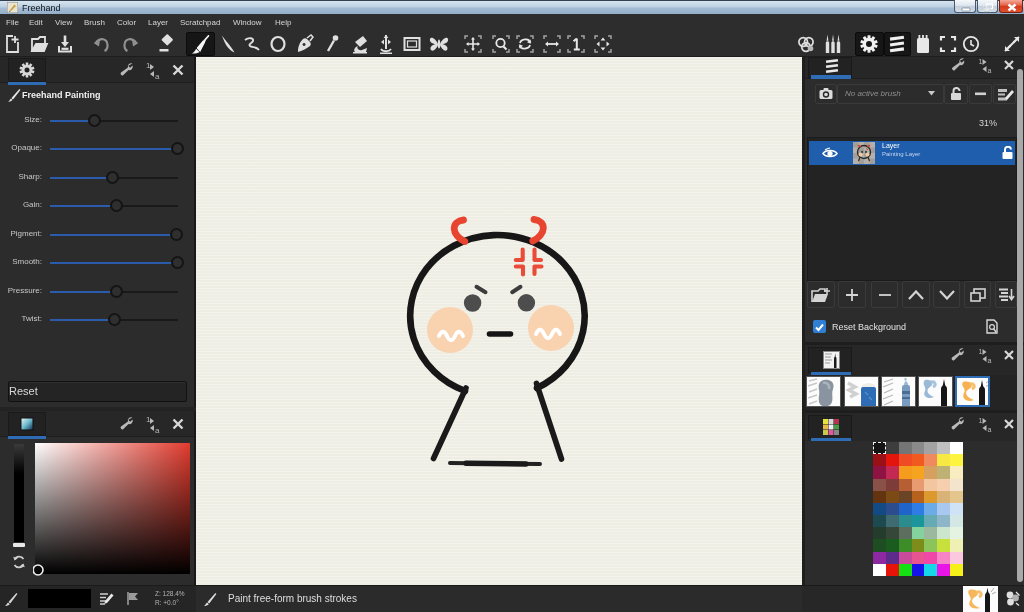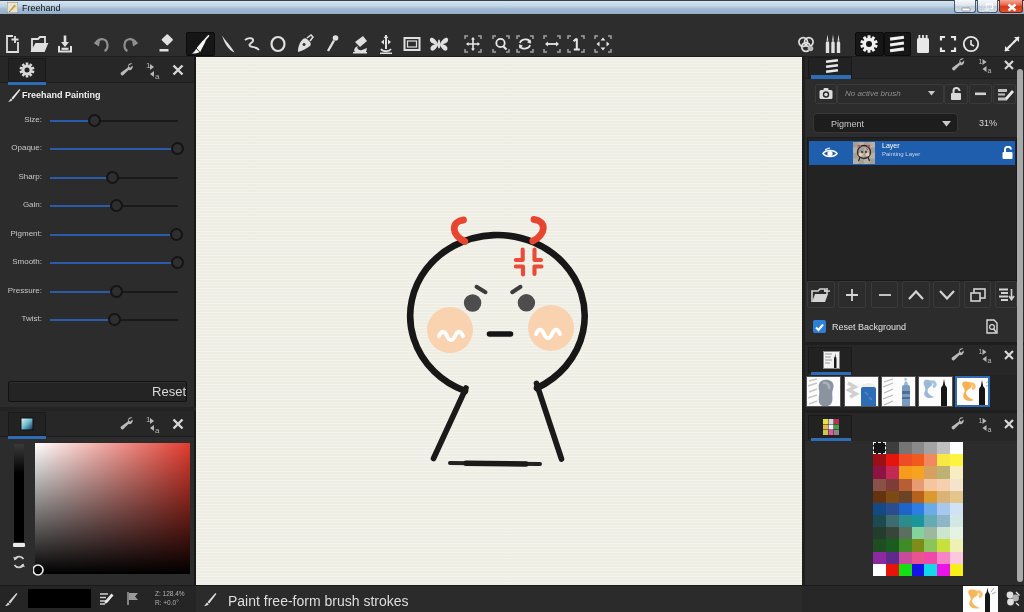--- a/index.html
+++ b/index.html
@@ -67,20 +67,31 @@
       </svg></div>
   <div id="btnmax" class="winbtn abs"><svg width="21" height="13" viewBox="0 0 21 13">
         <rect x="8.5" y="3" width="6" height="4.5" fill="none" stroke="#fff" stroke-width="1.2"></rect>
         <rect x="6" y="6" width="6" height="4.5" fill="#dfe7ef" stroke="#fff" stroke-width="1.2"></rect>
         <rect x="6" y="6" width="6" height="4.5" fill="none" stroke="#6b7d91" stroke-width="0.4"></rect>
       </svg></div>
   <div id="btnclose" class="winbtn abs"><svg width="24" height="13" viewBox="0 0 24 13">
         <path d="M8.5,3.5 L15.5,9.5 M15.5,3.5 L8.5,9.5" stroke="#fff" stroke-width="2.4"></path>
       </svg></div>
 
+  <div id="menubar" class="abs">
+    <span class="menuitem" style="left:6px">File</span>
+    <span class="menuitem" style="left:29px">Edit</span>
+    <span class="menuitem" style="left:55px">View</span>
+    <span class="menuitem" style="left:84px">Brush</span>
+    <span class="menuitem" style="left:117px">Color</span>
+    <span class="menuitem" style="left:148px">Layer</span>
+    <span class="menuitem" style="left:180px">Scratchpad</span>
+    <span class="menuitem" style="left:233px">Window</span>
+    <span class="menuitem" style="left:275px">Help</span>
+  </div>
 
   <div id="toolbar" class="abs">
     <div class="tbsel" style="left:186px; width:29px;"></div>
     <div class="tbsel" style="left:855px; width:29px;"></div>
     <div class="tbsel" style="left:884px; width:27px;"></div>
     <svg class="abs" style="left:0;top:0;" width="1024" height="25" viewBox="0 0 1024 25" id="tbicons" fill="none" stroke="none">
 
       <g transform="translate(13,12)" stroke="#e0e0e0" stroke-width="1.8">
         <path d="M0,-8 H-6 V8 H5 V-2"></path>
           <path d="M2,-8 V-1 M-1.5,-4.5 H5.5"></path>
@@ -343,21 +354,21 @@
     <div class="slider-track" style="left:50px; top:234px; width:128px;"></div>
     <div class="slider-fill" style="left:50px; top:234px; width:67px;"></div>
     <div class="slider-knob" style="left:110px; top:228px;"></div>
 
     <div class="slider-label" style="left:-4px; top:257px;">Twist:</div>
     <div class="slider-track" style="left:50px; top:262px; width:128px;"></div>
     <div class="slider-fill" style="left:50px; top:262px; width:65px;"></div>
     <div class="slider-knob" style="left:108px; top:256px;"></div>
 
     <div class="abs" style="left:8px; top:324px; width:179px; height:21px; background:#242424; border:1px solid #111; border-radius:2px; box-shadow: inset 0 1px 0 rgba(255,255,255,0.05);">
-      <div style="text-align:right; font-size:13px; color:#d9d9d9; line-height:19px;">Reset</div>
+      <div style="text-align:left; font-size:11px; color:#d9d9d9; line-height:19px;">Reset</div>
     </div>
 
     <div class="abs" style="left:0; top:350px; width:196px; height:4px; background:#232323;"></div>
 
     <div class="tabstrip" style="top:354px; border-bottom:1px solid #1e1e1e; background:#272727;">
       <div class="tabactive"></div>
       <svg class="abs" style="left:0;top:0;" width="196" height="26" viewBox="0 0 196 26">
         <g transform="translate(27,13)">
           <rect x="-6" y="-6" width="12" height="12" fill="#59b0c4"></rect>
           <rect x="-6" y="-6" width="12" height="12" fill="url(#lg1)"></rect>
@@ -480,26 +491,20 @@
         <rect x="-5" y="-1" width="10" height="7" rx="1"></rect>
         <path d="M-2.5,-1 V-3 a3,3 0 0 1 6,0" stroke="#d8d8d8" stroke-width="2" fill="none"></path>
       </g>
       <rect x="173" y="13.5" width="11" height="2.6" fill="#d0d0d0"></rect>
       <g transform="translate(202,15)" fill="#cfcfcf">
         <path d="M-6,-5 h9 v3 h-9 Z M-6,-0.5 h7 v2 h-7 Z M-6,3.5 h9 v3 h-9 Z" opacity="0.9"></path>
         <path d="M1,4 L8,-4 L10,-2 L3,6 Z" fill="#e8e8e8"></path>
       </g>
     </svg>
 
-    <div class="abs" style="left:11px;top:56px;width:145px;height:20px;background:#1d1d1d;border:1px solid #363636;border-radius:4px;">
-      <div class="abs" style="left:17px;top:5px;font-size:9px;color:#c9c9c9;">Pigment</div>
-      <svg class="abs" style="left:128px;top:7px;" width="9" height="6">
-          <path d="M0,0 h9 l-4.5,5.5 Z" fill="#c9c9c9"></path>
-        </svg>
-    </div>
     <div class="abs" style="left:177px;top:61px;font-size:9px;color:#d8d8d8;">31%</div>
 
     <div class="abs" style="left:5px;top:80px;width:210px;height:144px;background:#232323;border:1px solid #1b1b1b;">
       <div class="abs" style="left:1px;top:3px;width:206px;height:24px;background:#1f5dad;"></div>
       <svg class="abs" style="left:14px;top:7px;" width="16" height="16" viewBox="0 0 16 16">
         <path d="M1,8.5 C4,4.5 12,4.5 15,8.5 C12,12.5 4,12.5 1,8.5 Z" fill="none" stroke="#fff" stroke-width="1.5"></path>
         <circle cx="8" cy="8.5" r="2.6" fill="#fff"></circle>
         <path d="M3,5 C5,3.5 8,3 8,3" stroke="#fff" stroke-width="1.2" fill="none"></path>
       </svg>
       <div class="abs" style="left:45px;top:4px;width:22px;height:22px;background:#aaa6a0;overflow:hidden;">
@@ -790,21 +795,21 @@
     <svg class="abs" style="left:126px;top:6px;" width="14" height="15" viewBox="0 0 14 15">
       <path d="M2,1 V14" stroke="#9a9a9a" stroke-width="1.6"></path>
       <path d="M3,2 h9 l-3,3.5 l3,3.5 h-9 Z" fill="#9a9a9a"></path>
     </svg>
     <div class="abs" style="left:155px;top:5px;font-size:6.5px;color:#b2b2b2;">Z: 128.4%</div>
     <div class="abs" style="left:155px;top:14px;font-size:6.5px;color:#b2b2b2;">R: +0.0°</div>
     <svg class="abs" style="left:203px;top:6px;" width="16" height="16" viewBox="0 0 16 16">
       <path d="M1,15 C2.5,14 3,12.5 4,11.5 L5.8,13.2 C4.8,14.4 2.5,14.9 1,15 Z" fill="#e0e0e0"></path>
       <path d="M4.5,11 L12,2.5 C12.8,1.7 13.8,2.5 13,3.5 L6.2,12.5 Z" fill="#e0e0e0"></path>
     </svg>
-    <div class="abs" style="left:228px;top:8px;font-size:14px;color:#dedede;">Paint free-form brush strokes</div>
+    <div class="abs" style="left:228px;top:8px;font-size:10px;color:#dedede;">Paint free-form brush strokes</div>
     <div class="abs" style="left:963px;top:1px;width:35px;height:26px;background:#fdfdfd;overflow:hidden;">
       <svg width="35" height="26" viewBox="0 0 35 26">
         <path d="M6,4 C14,2 18,8 12,11 C6,14 10,20 17,22 C10,24 4,20 7,15 C10,11 3,8 6,4 Z" fill="#f5a93f" opacity="0.85"></path>
         <path d="M14,6 C18,5 20,9 16,11" stroke="#f8c06a" stroke-width="3" fill="none"></path>
         <path d="M22,26 L22,10 C22,5 27,5 27,10 L27,26 Z" fill="#161616"></path>
         <path d="M23.2,8.5 L25.8,8.5 L24.5,1.5 Z" fill="#161616"></path>
         <path d="M28,6 l3,-4 M29,8 l4,-2" stroke="#999" stroke-width="0.8"></path>
       </svg>
     </div>
     <svg class="abs" style="left:1004px;top:5px;" width="17" height="17" viewBox="0 0 17 17">

